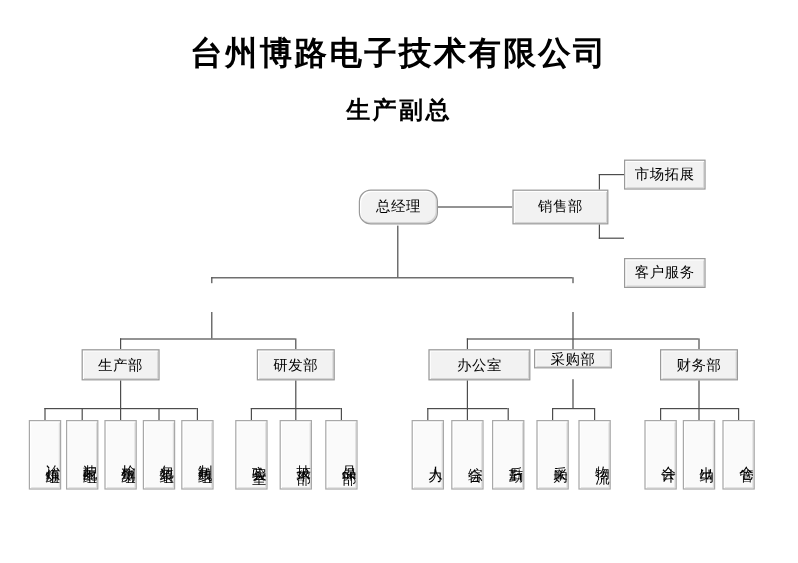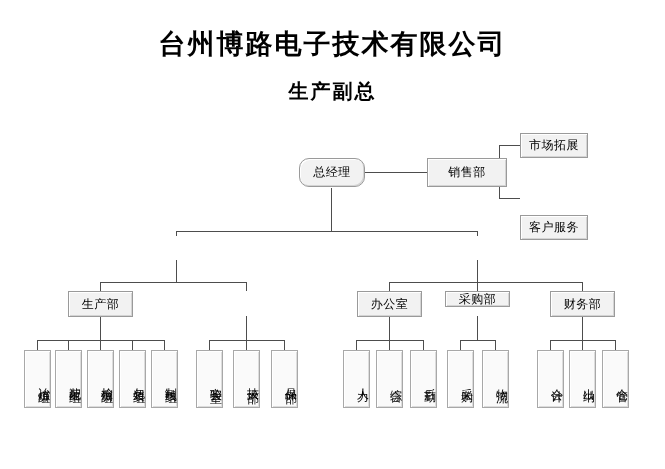--- a/index.html
+++ b/index.html
@@ -155,22 +155,23 @@
   <div class="node h-node" style="left:427px; top:158px; width:80px; height:29px;">销售部</div>
 
   <div class="node h-node" style="left:520px; top:133px; width:68px; height:25px;">市场拓展</div>
 
   <div class="node h-node" style="left:520px; top:171px; width:68px; height:25px;margin-top:44px;">客户服务</div>
 
 
 
   <div class="node h-node" style="left:68px; top:291px; width:65px; height:26px;">生产部</div>
 
+  <div class="node h-node" style="left:214px; top:291px; width:65px; height:26px;">研发部</div>
 
-  <div class="node h-node" style="left:357px; top:291px; width:65px; height:26px;">办公室</div>
+  <div class="node h-node" style="left:357px; top:291px; width:85px; height:26px;">办公室</div>
 
   <div class="node h-node" style="left:445px; top:291px; width:65px; height:16px;">采购部</div>
 
   <div class="node h-node" style="left:550px; top:291px; width:65px; height:26px;">财务部</div>
 
   <div class="node v-node" style="left:24px; top:350px; width:27px; height:58px;">冶炼组</div>
   <div class="node v-node" style="left:55px; top:350px; width:27px; height:58px;">装配组</div>
   <div class="node v-node" style="left:87px; top:350px; width:27px; height:58px;">检测组</div>
   <div class="node v-node" style="left:119px; top:350px; width:27px; height:58px;">包装组</div>
   <div class="node v-node" style="left:151px; top:350px; width:27px; height:58px;">制线组</div>

